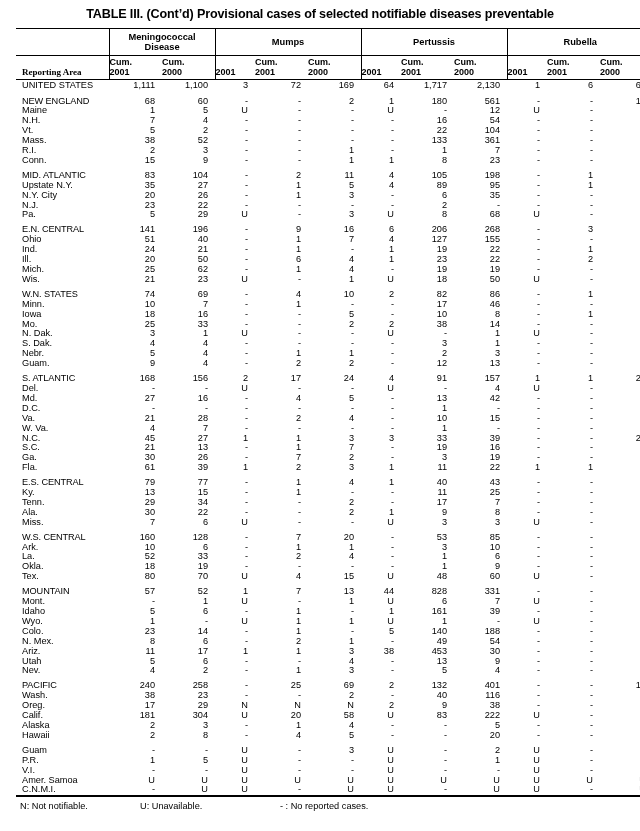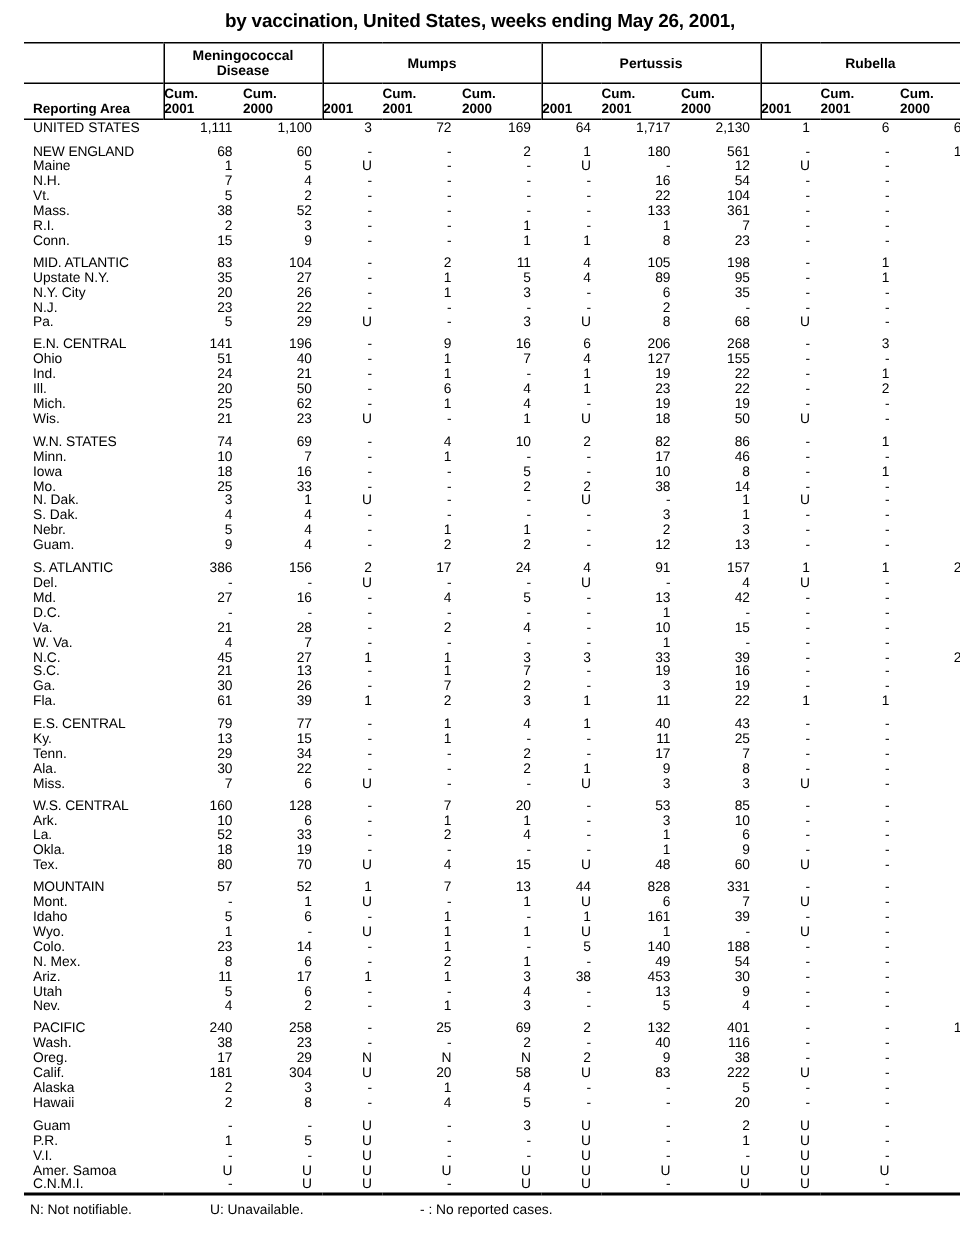--- a/index.html
+++ b/index.html
@@ -94,20 +94,21 @@
     font-size: 9.0px;
     line-height: 9.6px;
     padding: 2px 0 1px 0;
     vertical-align: bottom;
   }
   tr.sub-head td.vl { border-left: 0.9px solid #000; }
   tr.sub-head td.area-h {
     text-align: left;
     padding-left: 6px;
     vertical-align: bottom;
+    font-family: Liberation Serif, serif;
   }
   .cum-stack { display: block; }
   .cum-stack span { display: block; }
 
   
   tr.data td {
     font-size: 9.2px;
     line-height: 9.9px;
     height: 9.9px;
     text-align: right;
@@ -137,21 +138,21 @@
   .footnote .f1 { width: 120px; padding-left: 4px; }
   .footnote .f2 { width: 140px; }
   .footnote .f3 { }
 </style>
 </head>
 <body>
 
 <div class="page">
 
   <div class="title">
-    <span class="tline">by vaccination, United States, weeks ending May 26, 2001,</span>
+    <span class="tline">TABLE III. (Cont’d) Provisional cases of selected notifiable diseases preventable</span>
   </div>
 
   <table class="tbl">
     <colgroup>
       <col class="c-area">
       <col class="c-c">
         <col class="c-c">
       <col class="c-n">
         <col class="c-c">
         <col class="c-c">
@@ -635,21 +636,21 @@
           <td>13</td>
           <td>-</td>
           <td>-</td>
           <td>-</td>
         </tr>
         <tr class="spacer">
           <td colspan="12"></td>
         </tr>
         <tr class="data region">
           <td class="area">S. ATLANTIC</td>
-          <td>386</td>
+          <td>168</td>
           <td>156</td>
           <td>2</td>
           <td>17</td>
           <td>24</td>
           <td>4</td>
           <td>91</td>
           <td>157</td>
           <td>1</td>
           <td>1</td>
           <td>28</td>

